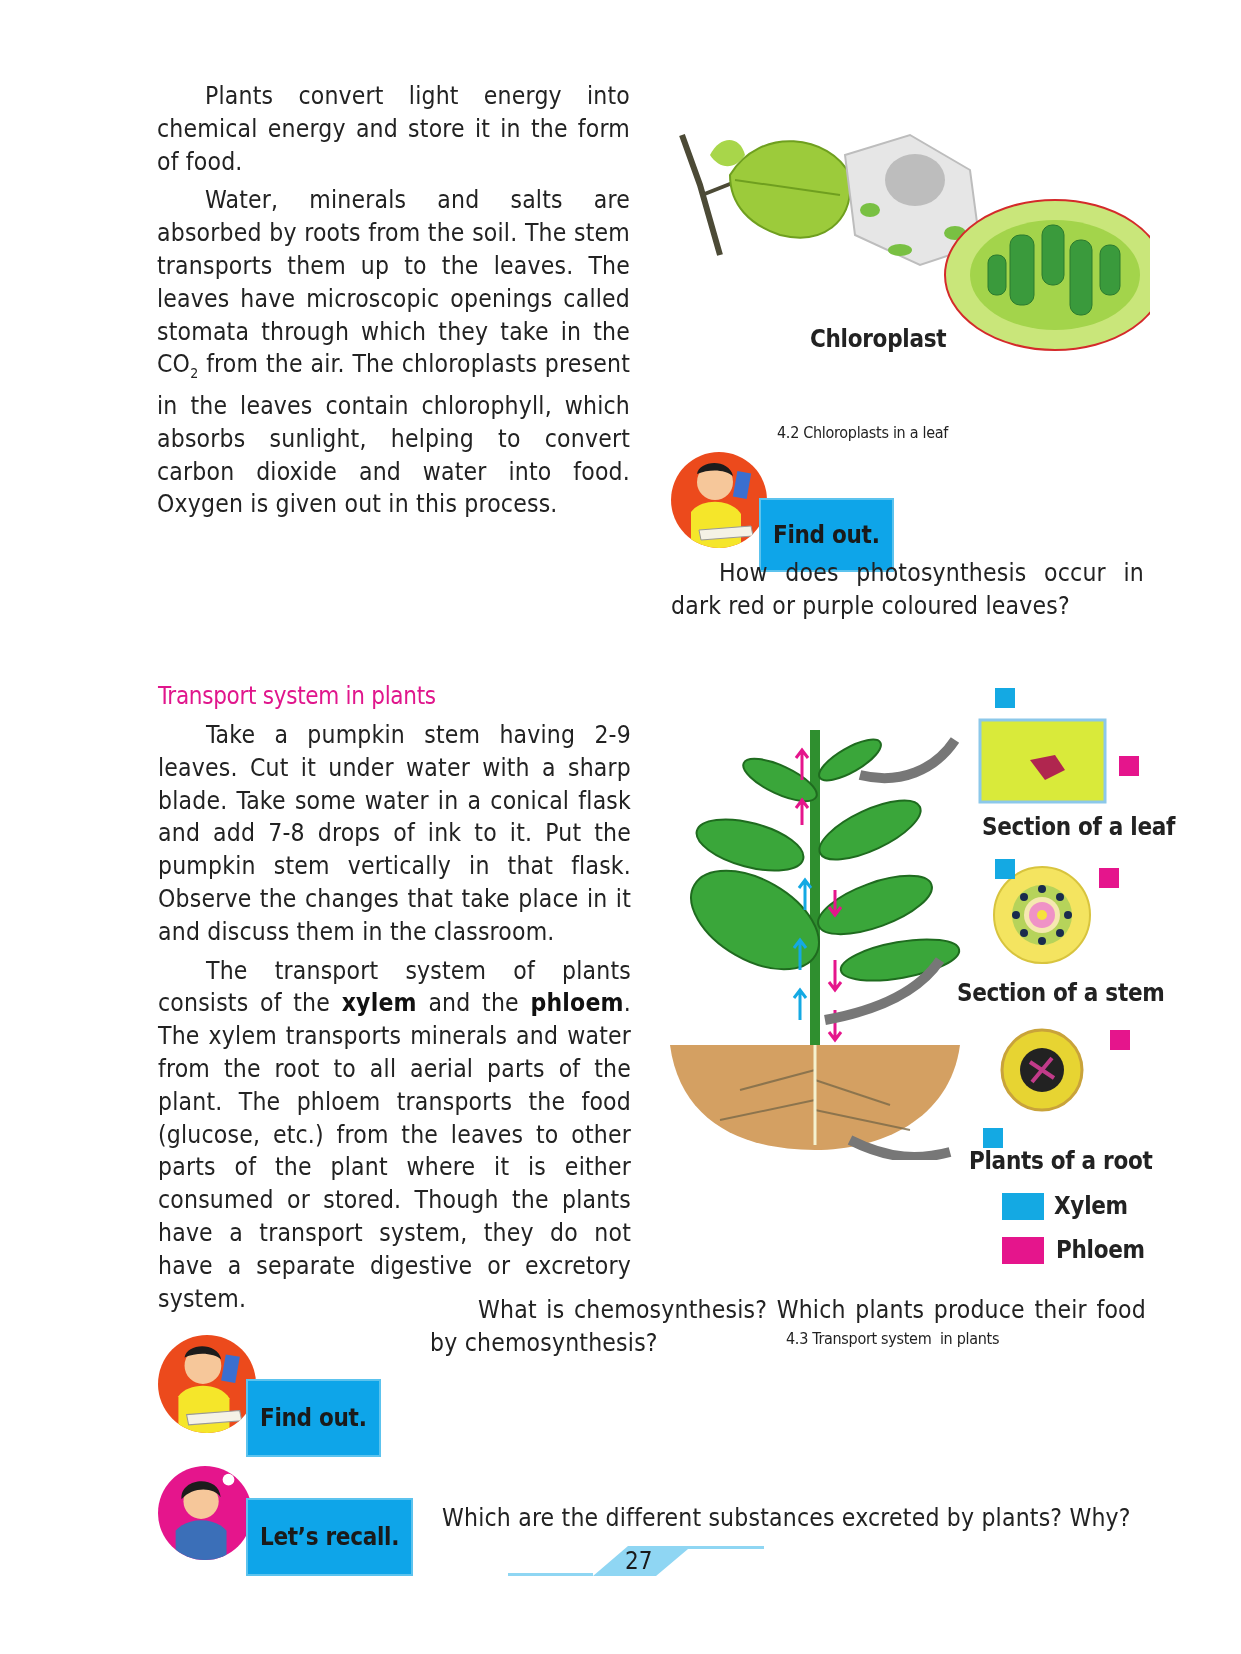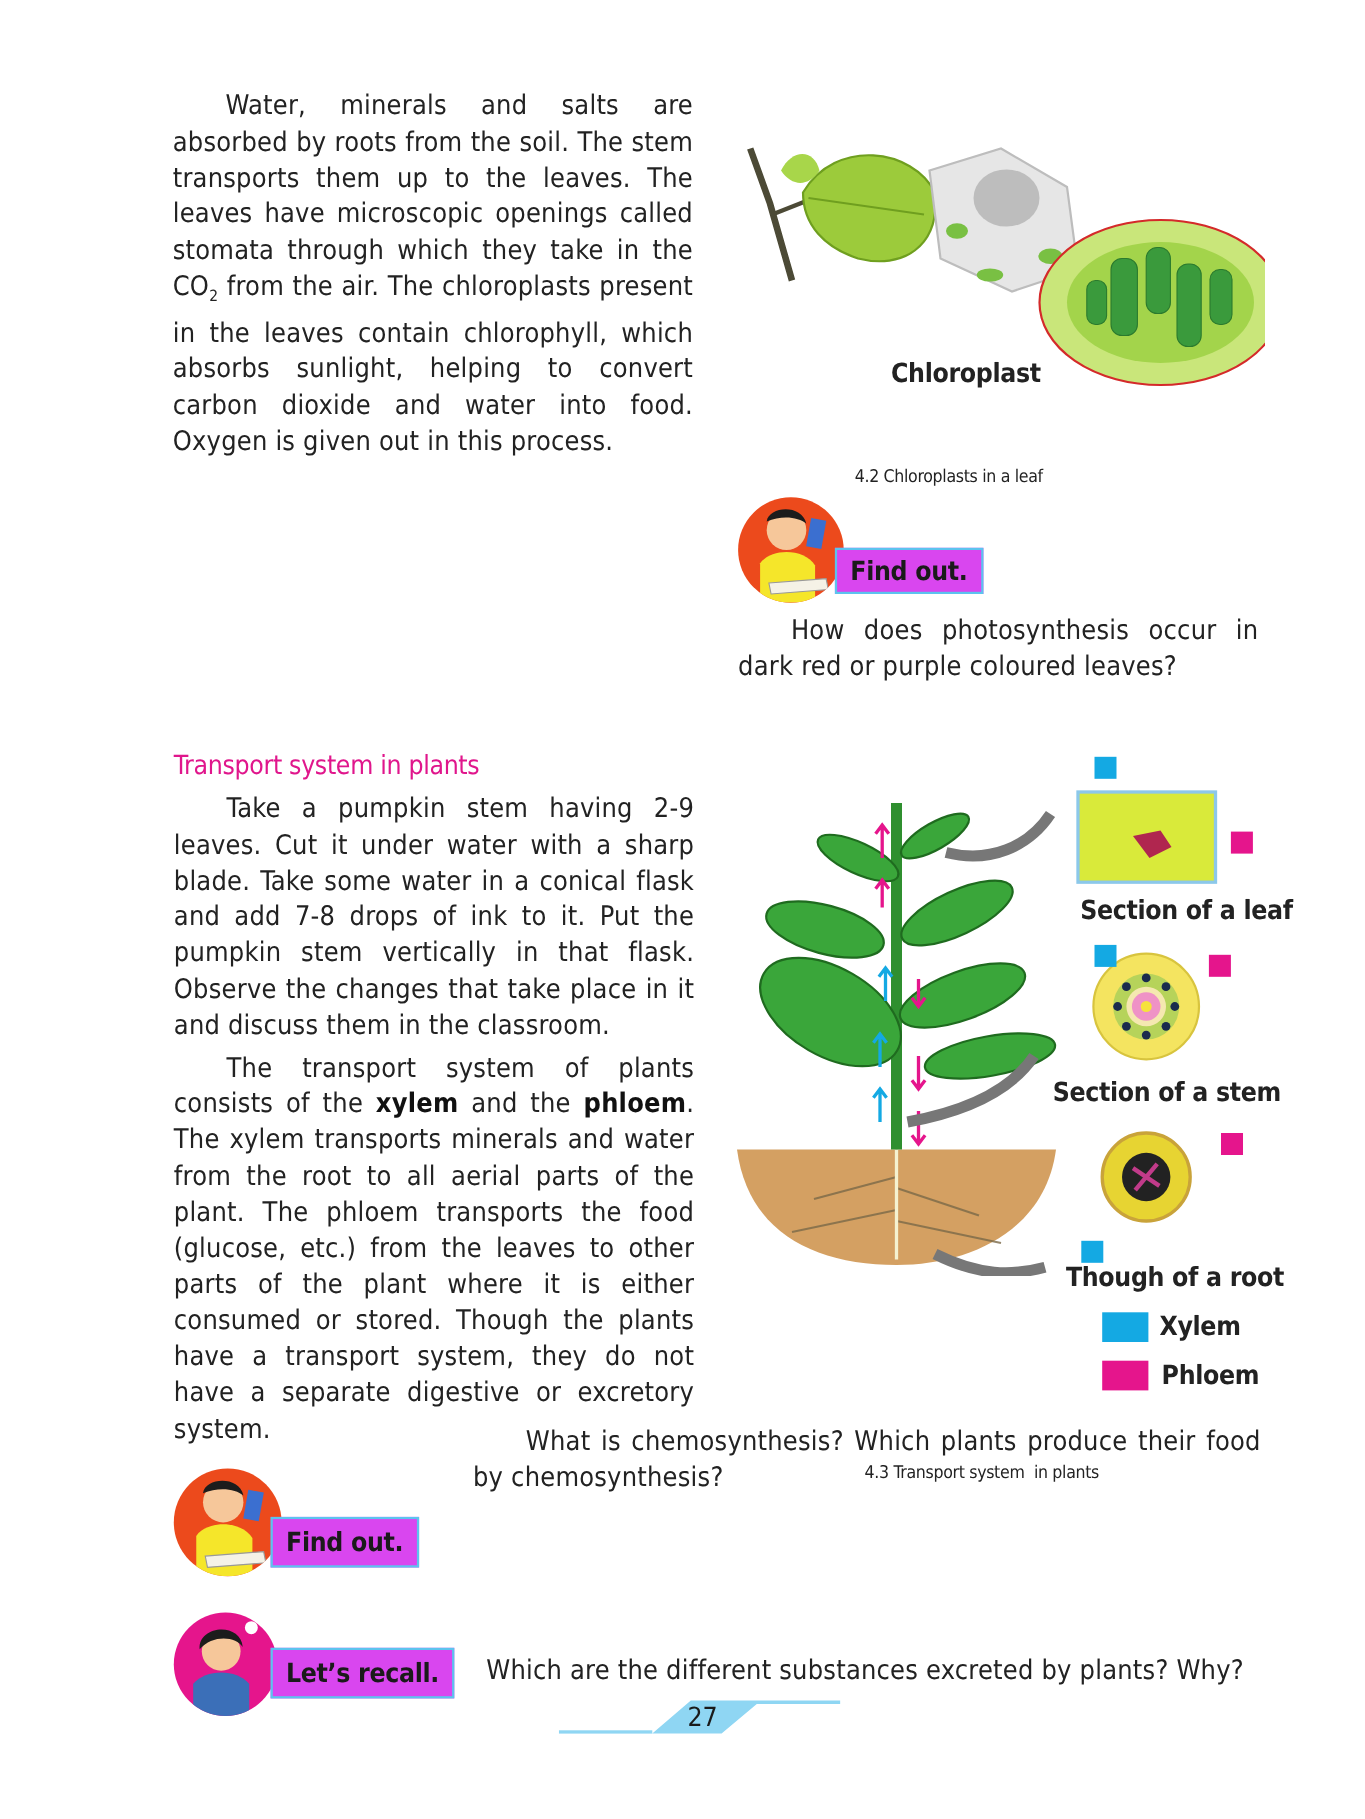--- a/index.html
+++ b/index.html
@@ -5,29 +5,30 @@
   html, body { margin:0; padding:0; background:#fff; }
   body { width:1241px; height:1654px; position:relative; overflow:hidden;
          font-family:"DejaVu Sans Condensed","DejaVu Sans",sans-serif; color:#222; }
   .abs { position:absolute; }
   .para { font-size:24.5px; line-height:32.8px; text-align:justify; letter-spacing:0.2px; margin:0; }
   .para p { margin:0 0 6px 0; text-indent:48px; }
   .para b { font-weight:bold; color:#111; }
   .heading { font-size:24px; font-weight:normal; color:#e0168c; letter-spacing:-0.3px; }
   .caption { font-size:16px; font-weight:normal; color:#222; letter-spacing:-0.3px;margin-top:40px; }
   .label { font-size:24px; font-weight:bold; color:#222; letter-spacing:-0.3px; }
-  .tag { background:#d946ef; border:2px solid #5cc3ee; font-weight:bold; font-size:24px;
-         color:#1a1a1a; padding:4px 12px; letter-spacing:-0.3px; }
+  .tag { background:#0ea5e9; border:2px solid #5cc3ee; font-weight:bold; font-size:24px;
+         color:#1a1a1a; padding:20px 12px; letter-spacing:-0.3px; }
   .avatar { border-radius:50%; overflow:hidden; }
   .sq { width:16px; height:16px; }
 </style>
 </head>
 <body>
 
 <div class="abs para" style="left:157px; top:80px; width:473px;">
+  <p>Plants convert light energy into chemical energy and store it in the form of food.</p>
   <p><span>Water, minerals and salts are absorbed by roots from the soil. The stem transports them up to the leaves. The leaves have microscopic openings called stomata through which they take in the CO</span><sub style="font-size:14px;">2</sub><span> from the air. The chloroplasts present in the leaves contain chlorophyll, which absorbs sunlight, helping to convert carbon dioxide and water into food. Oxygen is given out in this process.</span></p>
 </div>
 
 <div class="abs" style="left:670px; top:115px; width:480px; height:250px;">
   <svg width="480" height="250" viewBox="0 0 480 250">
 
     <path d="M12 20 L30 70 L50 140" stroke="#4c4a36" stroke-width="6" fill="none"></path>
     <path d="M32 80 L70 65" stroke="#4c4a36" stroke-width="4" fill="none"></path>
 
     <path d="M60 60 C90 10 160 20 180 60 C185 110 150 130 110 120 C80 110 60 90 60 60 Z" fill="#9ccb3b" stroke="#6f9f1f" stroke-width="2"></path>
@@ -148,21 +149,21 @@
 
 <div class="abs sq" style="left:995px; top:688px; width:20px; height:20px; background:#14a9e3;"></div>
 <div class="abs sq" style="left:1119px; top:756px; width:20px; height:20px; background:#e5158c;"></div>
 <div class="abs sq" style="left:995px; top:859px; width:20px; height:20px; background:#14a9e3;"></div>
 <div class="abs sq" style="left:1099px; top:868px; width:20px; height:20px; background:#e5158c;"></div>
 <div class="abs sq" style="left:1110px; top:1030px; width:20px; height:20px; background:#e5158c;"></div>
 <div class="abs sq" style="left:983px; top:1128px; width:20px; height:20px; background:#14a9e3;"></div>
 
 <div class="abs label" style="left:982px; top:813px;">Section of a leaf</div>
 <div class="abs label" style="left:957px; top:979px;">Section of a stem</div>
-<div class="abs label" style="left:969px; top:1147px;">Though of a root</div>
+<div class="abs label" style="left:969px; top:1147px;">Plants of a root</div>
 
 <div class="abs" style="left:1002px; top:1188px;">
   <div style="display:flex; align-items:center; gap:10px; height:36px;">
     <div style="width:42px; height:27px; background:#14a9e3;"></div>
     <span class="label">Xylem</span>
   </div>
   <div style="display:flex; align-items:center; gap:12px; height:36px; margin-top:8px;">
     <div style="width:42px; height:27px; background:#e5158c;"></div>
     <span class="label">Phloem</span>
   </div>

